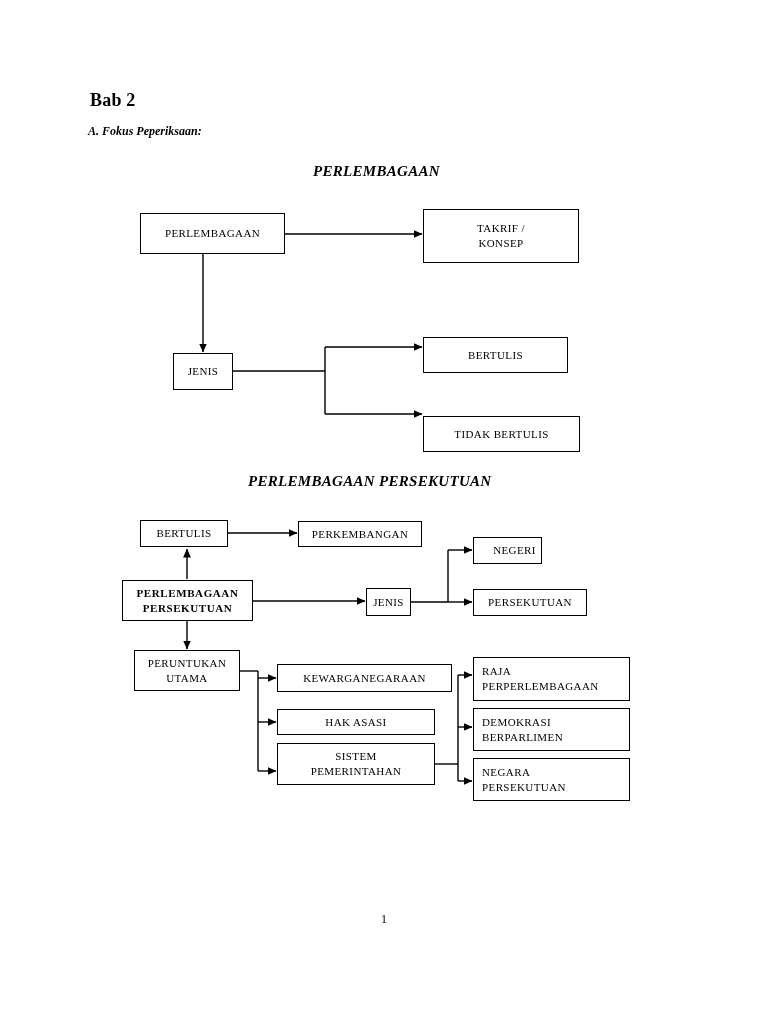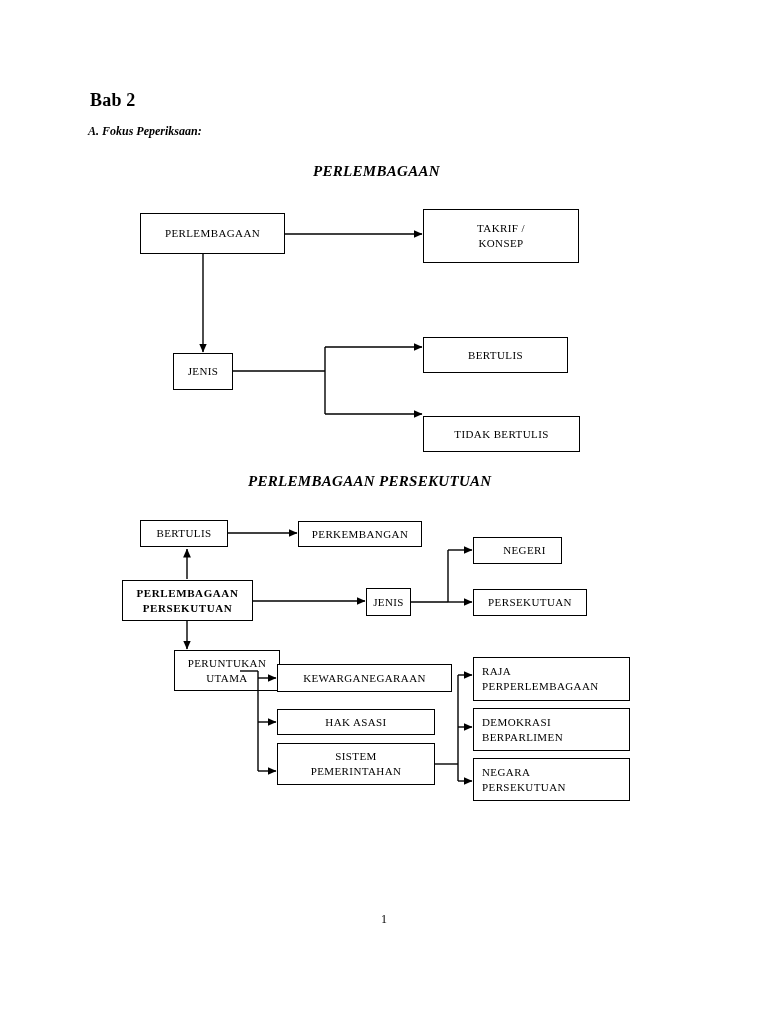--- a/index.html
+++ b/index.html
@@ -139,29 +139,29 @@
 
   <div class="box bold" style="left:122px; top:580px; width:131px; height:41px;">
     <span class="txt">PERLEMBAGAAN
 PERSEKUTUAN</span>
   </div>
 
   <div class="box" style="left:366px; top:588px; width:45px; height:28px;">
     <span class="txt">JENIS</span>
   </div>
 
-  <div class="box" style="left:473px; top:537px; width:89px; height:27px;padding-left:18px;">
+  <div class="box" style="left:473px; top:537px; width:69px; height:27px;padding-left:18px;">
     <span class="txt">NEGERI</span>
   </div>
 
   <div class="box" style="left:473px; top:589px; width:114px; height:27px;">
     <span class="txt">PERSEKUTUAN</span>
   </div>
 
-  <div class="box" style="left:134px; top:650px; width:106px; height:41px;margin-left:40px;">
+  <div class="box" style="left:134px; top:650px; width:106px; height:41px;">
     <span class="txt">PERUNTUKAN
 UTAMA</span>
   </div>
 
   <div class="box" style="left:277px; top:664px; width:175px; height:28px;">
     <span class="txt">KEWARGANEGARAAN</span>
   </div>
 
   <div class="box" style="left:277px; top:709px; width:158px; height:26px;text-align:center;">
     <span class="txt">HAK ASASI</span>

